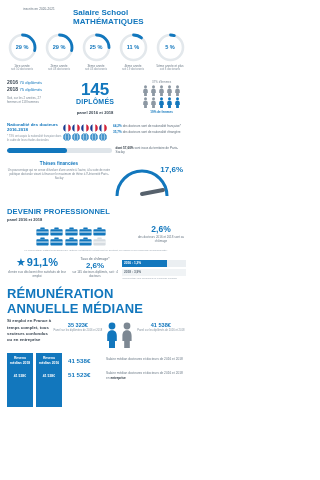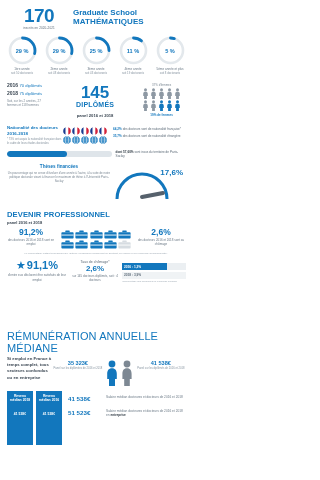--- a/index.html
+++ b/index.html
@@ -104,21 +104,21 @@
   .sat-mid-c { font-size: 3px; color: #6a7885; line-height: 1.4; }
   .sat-right { flex: 1; padding-top: 3px; }
   .minibar { height: 7px; margin-bottom: 1.5px; position: relative; background: #ebeff2; }
   .minibar .fillb { height: 100%; background: #1277bd; }
   .minibar span { position: absolute; left: 2px; top: 1.2px; font-size: 3.2px; color: #ffffff; font-weight: bold; }
   .minibar.light { background: #f0f3f5; }
   .minibar.light span { color: #5d6b78; }
   .sat-right-note { font-size: 2.4px; color: #9aa5b0; line-height: 1.3; margin-top: 1px; }
 
   
-  .rem-title { font-size: 11px; font-weight: normal; color: #1277bd; padding: 6px 7px 0 7px; letter-spacing: 0.1px; margin-top: 40px; }
+  .rem-title { font-size: 13px; font-weight: bold; color: #1277bd; padding: 6px 7px 0 7px; letter-spacing: 0.1px; }
   .rem-row { display: flex; padding: 2px 7px 0 7px; align-items: flex-start; }
   .rem-left { width: 46px; font-size: 4.3px; color: #3a4652; line-height: 1.5; font-weight: bold; }
   .rem-mid { flex: 1; display: flex; align-items: flex-start; justify-content: center; padding-top: 4px; }
   .rem-fig { text-align: center; }
   .rem-amt { font-size: 5.6px; font-weight: bold; color: #1277bd; }
   .rem-note { font-size: 2.7px; color: #8794a0; line-height: 1.35; margin-top: 1px; }
   .genders { display: flex; align-items: flex-end; gap: 1px; margin: 0 3px; }
 
   
   .bot-row { display: flex; padding: 5px 7px 0 7px; align-items: flex-start; }
@@ -132,25 +132,24 @@
   .bot-desc { font-size: 3.2px; color: #6a7885; line-height: 1.45; flex: 1; }
   .bot-desc b { color: #2d3842; font-weight: bold; }
 </style>
 </head>
 <body>
 
 <div class="page">
 
   <div class="header">
     <div class="hdr-left">
-      <div class="big170">170</div>
       <div class="hdr-sub">inscrits en 2020-2021</div>
     </div>
     <div class="hdr-right">
-      <div class="gs-line1">Graduate School</div>
+      <div class="gs-line1">Salaire School</div>
       <div class="gs-line2">MATHÉMATIQUES</div>
     </div>
   </div>
 
   <div class="donut-row" id="donutRow">
       <div class="donut-cell">
         <div class="donut">
           <svg width="31" height="31" viewBox="0 0 31 31">
             <circle cx="15.5" cy="15.5" r="12.5" fill="none" stroke="#e3e8ec" stroke-width="2.6"></circle>
             <circle cx="15.5" cy="15.5" r="12.5" fill="none" stroke="#1277bd" stroke-width="2.8" stroke-linecap="round" stroke-dasharray="22.776546738525997 78.53981633974483" transform="rotate(-90 15.5 15.5)"></circle>
@@ -391,24 +390,20 @@
         <path d="M31 31 L52 27" stroke="#56616c" stroke-width="4" stroke-linecap="round"></path>
       </svg>
     </div>
   </div>
 
   <div class="dev-head">
     <div class="dev-title">DEVENIR PROFESSIONNEL</div>
     <div class="dev-sub">panel 2016 et 2018</div>
   </div>
   <div class="dev-row">
-    <div class="dev-col">
-      <div class="dev-pct">91,2%</div>
-      <div class="dev-cap">des docteurs 2016 et 2018 sont en emploi</div>
-    </div>
     <div style="flex:1">
       <div class="brief-grid" id="briefGrid">
           <svg width="13" height="9" viewBox="0 0 13 9">
             <rect x="4.3" y="0.4" width="4.4" height="1.8" rx="0.5" fill="#1277bd"></rect>
             <rect x="0.4" y="2.2" width="12.2" height="6.4" rx="0.8" fill="#1277bd"></rect>
             <rect x="0.4" y="4.6" width="12.2" height="0.9" fill="#ffffff"></rect>
           </svg>
           <svg width="13" height="9" viewBox="0 0 13 9">
             <rect x="4.3" y="0.4" width="4.4" height="1.8" rx="0.5" fill="#1277bd"></rect>
             <rect x="0.4" y="2.2" width="12.2" height="6.4" rx="0.8" fill="#1277bd"></rect>

